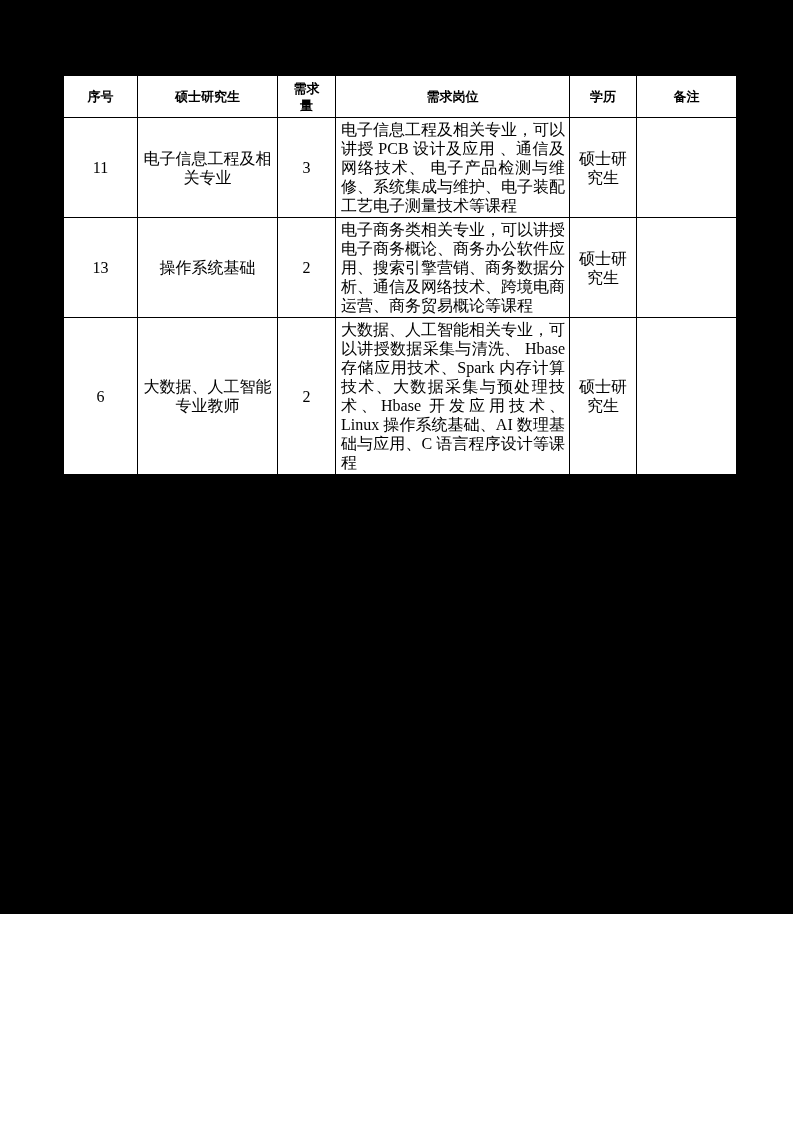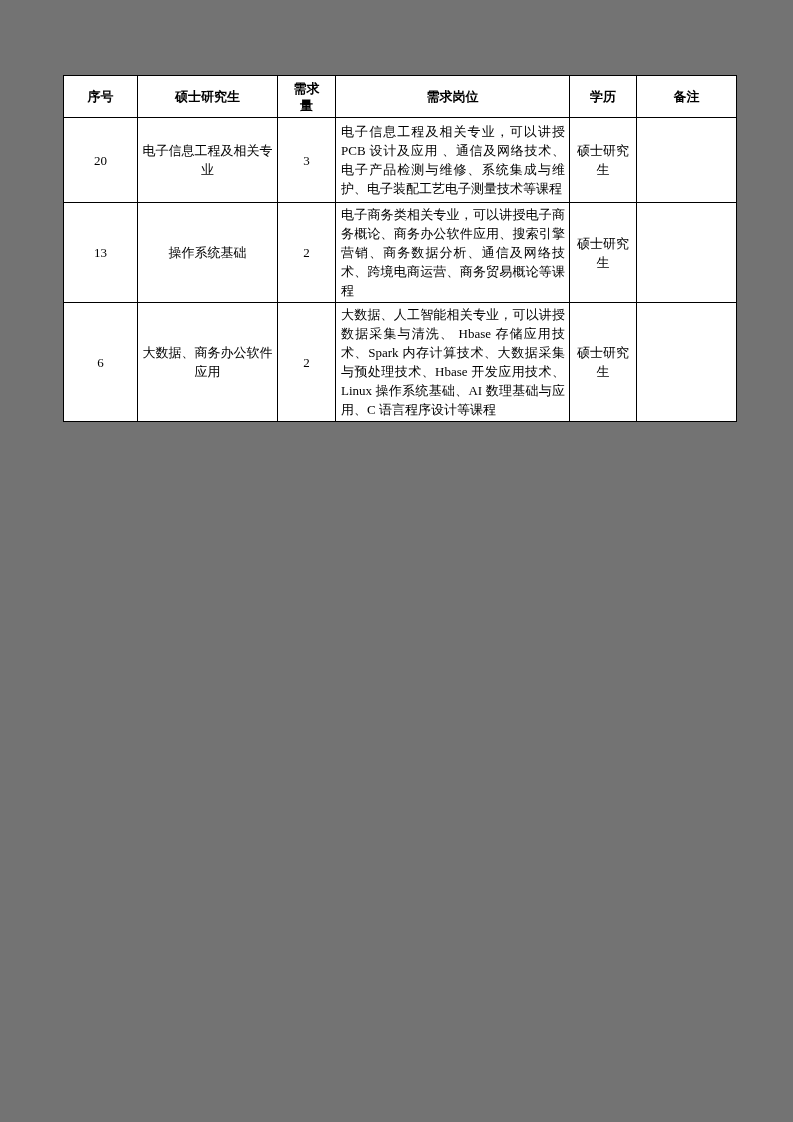--- a/index.html
+++ b/index.html
@@ -1,21 +1,21 @@
 <!DOCTYPE html>
 <html><head>
 <meta charset="utf-8">
 <style>
   * { margin: 0; padding: 0; box-sizing: border-box; }
   html, body { background: #ffffff; }
   .page {
     position: relative;
     width: 793px;
-    height: 1122px;
-    background: #737373;
+    height: 914px;
+    background: #000000;
     overflow: hidden;
     font-family: "Liberation Serif", "DejaVu Serif", serif;
     color: #000000;
   }
   table.req-table {
     position: absolute;
     left: 63px;
     top: 75px;
     width: 673px;
     border-collapse: collapse;
@@ -30,21 +30,21 @@
   .req-table th {
     font-weight: bold;
     font-size: 13px;
     line-height: 17px;
     text-align: center;
     vertical-align: middle;
     padding: 2px 4px;
   }
   .req-table th.th-count { padding: 2px 10px; margin-top: 12px; }
   .req-table td {
-    font-size: 13px;
+    font-size: 16px;
     line-height: 19px;
     text-align: center;
     vertical-align: middle;
     padding: 2px 4px;
   }
   .req-table td.c-req {
     text-align: justify;
     padding: 2px 4px 2px 5px;
   }
   .req-table td.c-edu { padding: 2px 4px; }
@@ -71,38 +71,38 @@
         <th>序号</th>
         <th>硕士研究生</th>
         <th class="th-count">需求量</th>
         <th>需求岗位</th>
         <th>学历</th>
         <th>备注</th>
       </tr>
     </thead>
     <tbody>
       <tr class="h-r0">
-        <td class="c-no">20</td>
+        <td class="c-no">11</td>
         <td class="c-pos">电子信息工程及相关专业</td>
         <td class="c-count">3</td>
         <td class="c-req">电子信息工程及相关专业，可以讲授 PCB 设计及应用 、通信及网络技术、 电子产品检测与维修、系统集成与维护、电子装配工艺电子测量技术等课程</td>
         <td class="c-edu">硕士研究生</td>
         <td class="c-remark"></td>
       </tr>
       <tr class="h-r1">
         <td class="c-no">13</td>
         <td class="c-pos">操作系统基础</td>
         <td class="c-count">2</td>
         <td class="c-req">电子商务类相关专业，可以讲授电子商务概论、商务办公软件应用、搜索引擎营销、商务数据分析、通信及网络技术、跨境电商运营、商务贸易概论等课程</td>
         <td class="c-edu">硕士研究生</td>
         <td class="c-remark"></td>
       </tr>
       <tr class="h-r2">
         <td class="c-no">6</td>
-        <td class="c-pos">大数据、商务办公软件应用</td>
+        <td class="c-pos">大数据、人工智能专业教师</td>
         <td class="c-count">2</td>
         <td class="c-req">大数据、人工智能相关专业，可以讲授数据采集与清洗、 Hbase 存储应用技术、Spark 内存计算技术、大数据采集与预处理技术、Hbase 开发应用技术、Linux 操作系统基础、AI 数理基础与应用、C 语言程序设计等课程</td>
         <td class="c-edu">硕士研究生</td>
         <td class="c-remark"></td>
       </tr>
     </tbody>
   </table>
 </div>
 
 </body></html>

